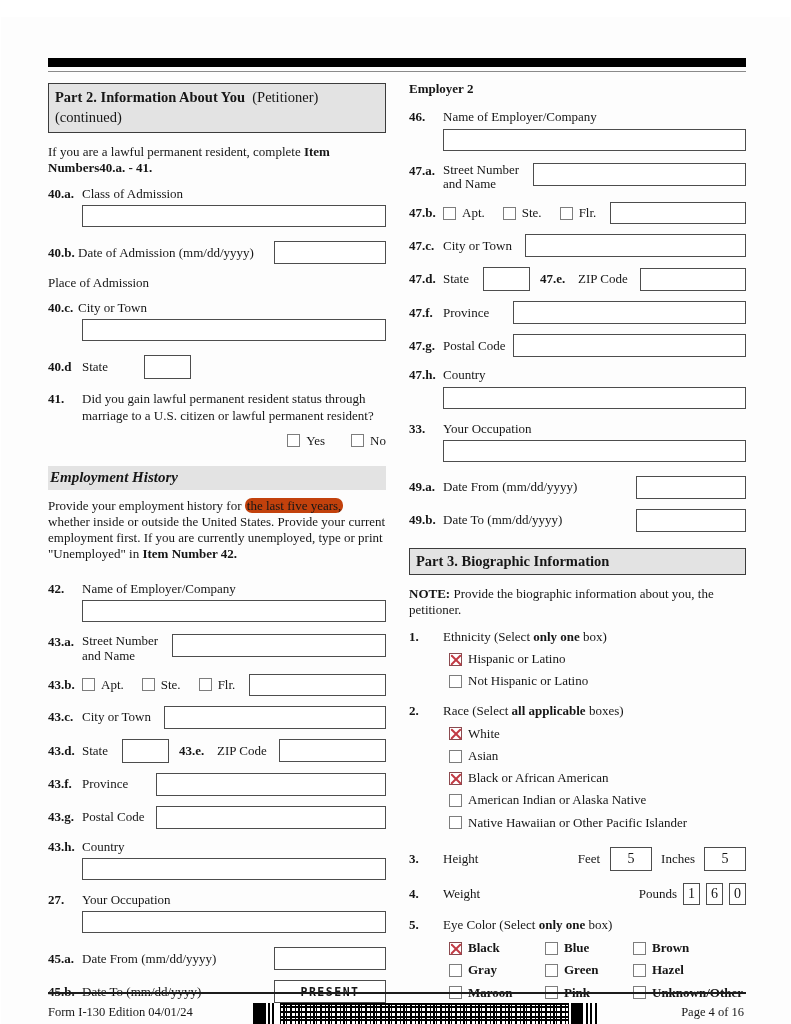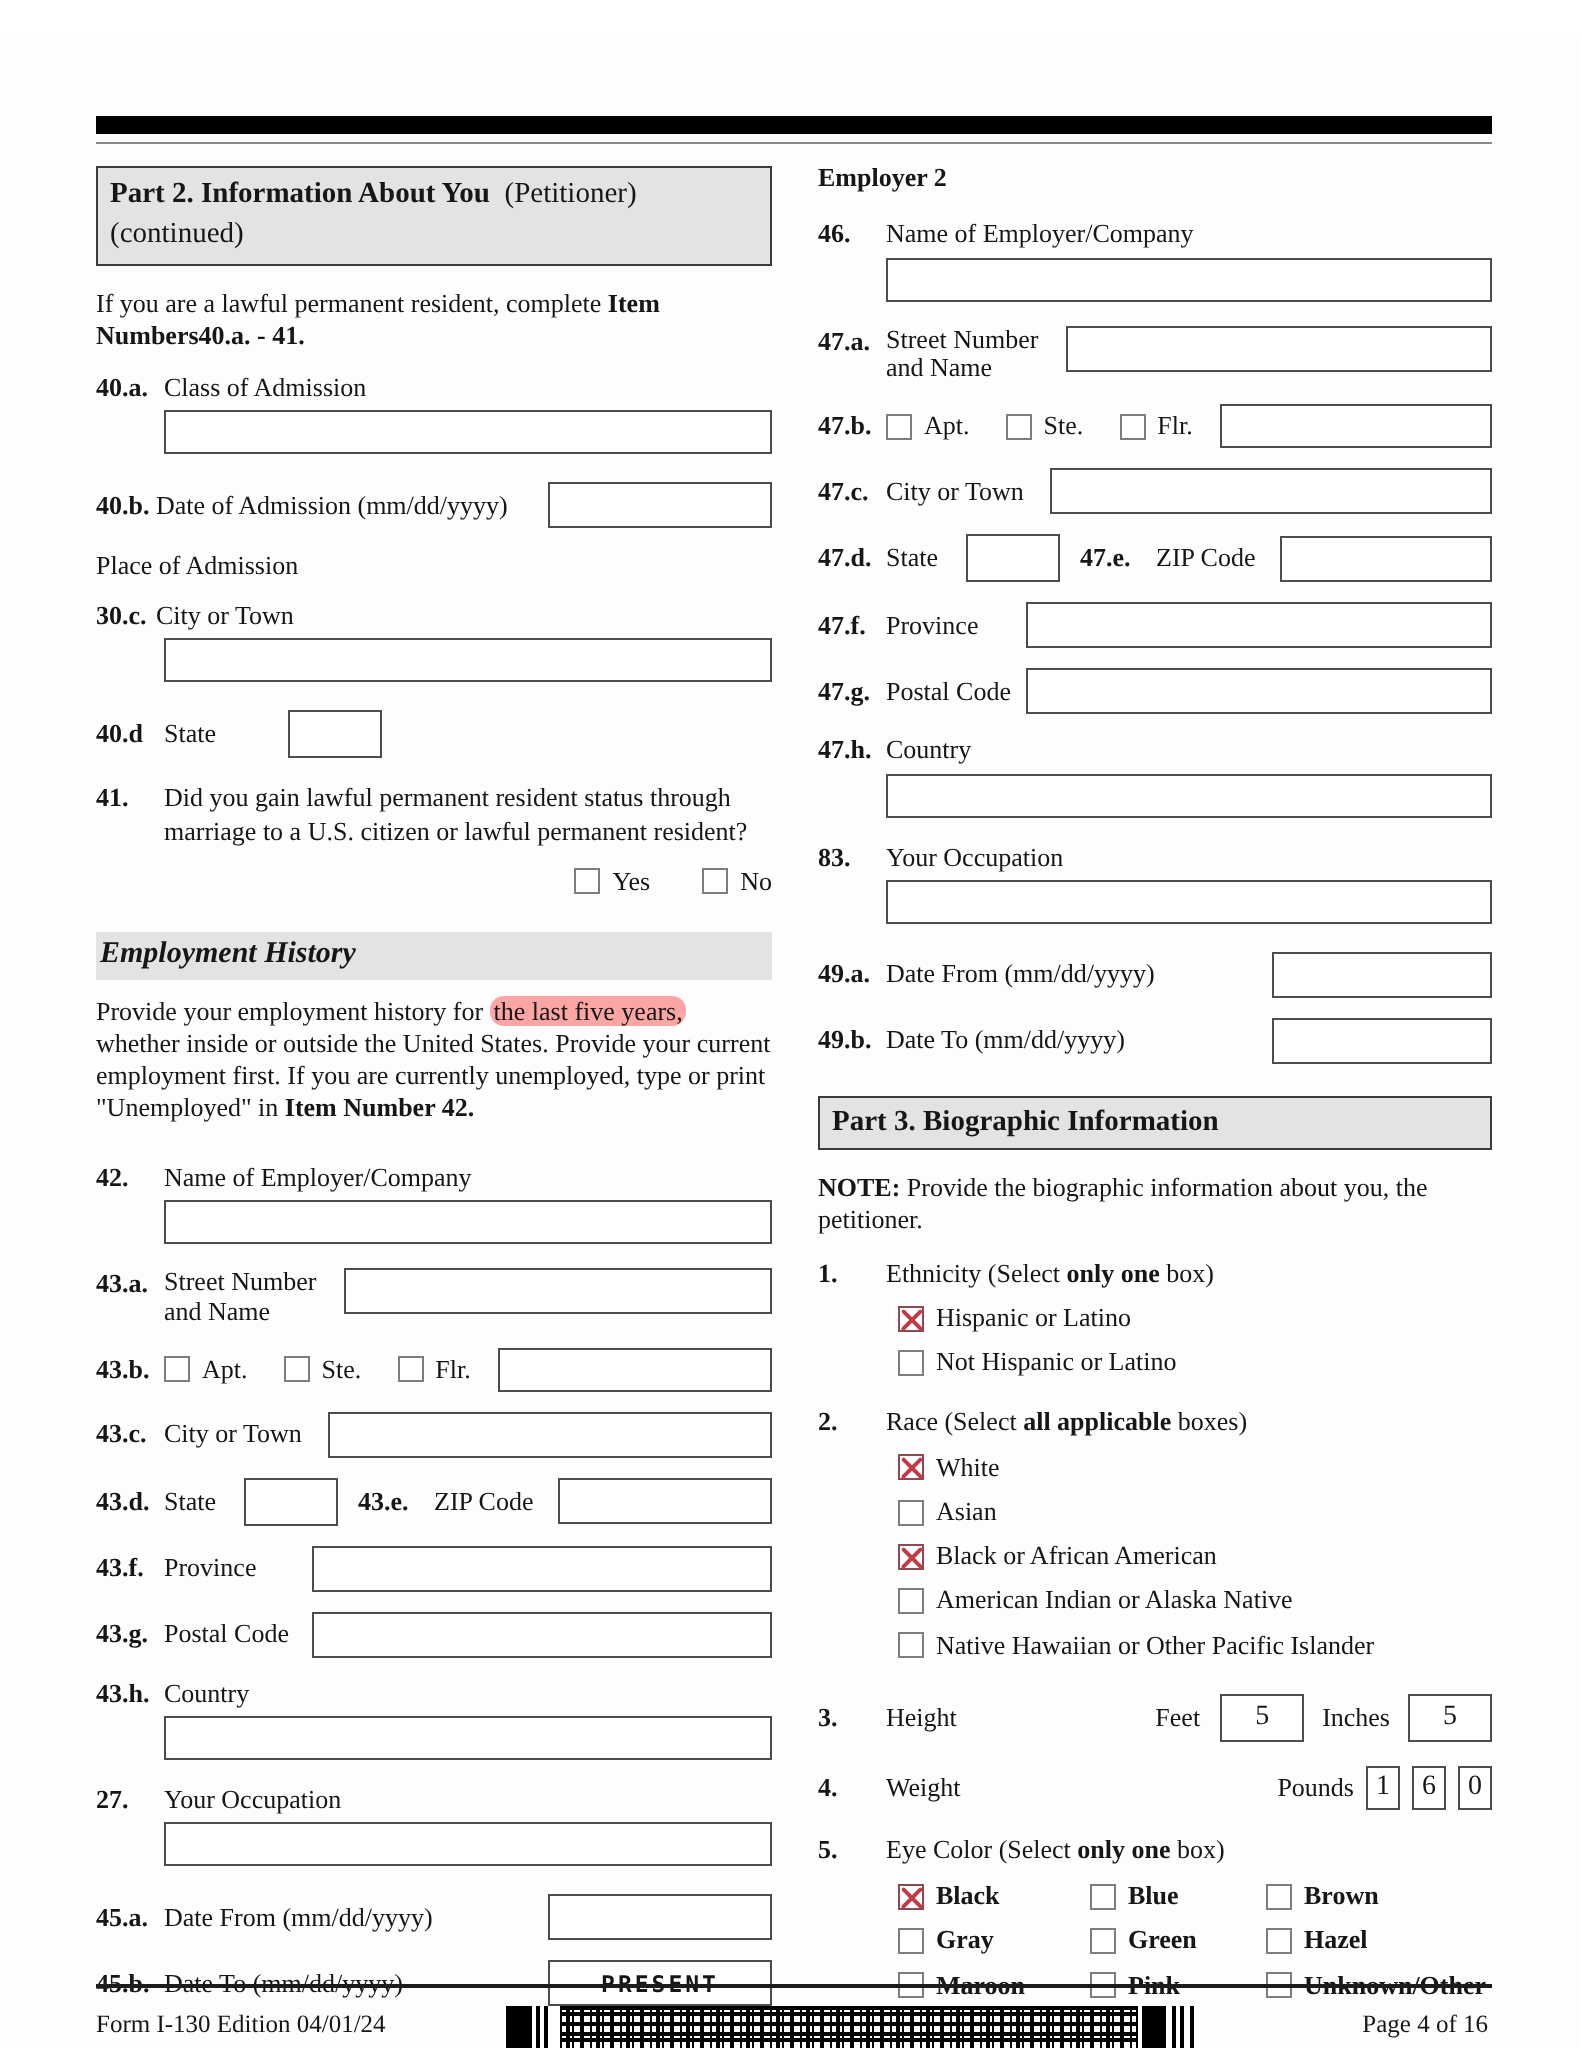--- a/index.html
+++ b/index.html
@@ -44,21 +44,21 @@
   }
   .cb.checked{border-color:#8a4a4f;}
   .cb.checked::before,.cb.checked::after{
     content:"";position:absolute;left:-1px;top:5px;width:14px;height:2.2px;
     background:var(--xcol,#c23b45);border-radius:1px;
   }
   .cb.checked::before{transform:rotate(45deg);}
   .cb.checked::after{transform:rotate(-45deg);}
   .cb-lab{margin-left:6px;}
   
-  .hl{background:#fca5a5;border-radius:7px;padding:0 2px;}
+  .hl{background:#c2410c;border-radius:7px;padding:0 2px;}
   
   .opt{display:flex;align-items:center;margin:6px 0 0 40px;}
   .eye-grid{display:grid;grid-template-columns:96px 88px auto;row-gap:6px;margin:7px 0 0 40px;}
   .eye-grid .opt{margin:0;font-weight:bold;}
   
   .val{display:flex;align-items:center;justify-content:center;font-size:14px;}
   .box-feet{width:42px;height:24px;flex:0 0 auto;}
   .box-digit{width:17px;height:22px;flex:0 0 auto;margin-left:6px;}
   .present{
     font-family:"DejaVu Sans Mono",monospace;font-weight:bold;
@@ -111,21 +111,21 @@
 
     <div class="row mt14">
       <span class="num" style="flex-basis:30px">40.b.</span>
       <span class="lbl">Date of Admission (mm/dd/yyyy)</span>
       <div class="box box-date"></div>
     </div>
 
     <div class="para">Place of Admission</div>
 
     <div class="row" style="margin-top:8px">
-      <span class="num" style="flex-basis:30px">30.c.</span>
+      <span class="num" style="flex-basis:30px">40.c.</span>
       <span class="lbl">City or Town</span>
     </div>
     <div class="box box-under"></div>
 
     <div class="row mt14">
       <span class="num">40.d</span>
       <span class="lbl">State</span>
       <div class="box box-state" style="margin-left:36px"></div>
     </div>
 
@@ -281,21 +281,21 @@
       <div class="box grow" style="height:23px"></div>
     </div>
 
     <div class="row">
       <span class="num">47.h.</span>
       <span class="lbl">Country</span>
     </div>
     <div class="box box-under"></div>
 
     <div class="row mt12">
-      <span class="num">83.</span>
+      <span class="num">33.</span>
       <span class="lbl">Your Occupation</span>
     </div>
     <div class="box box-under"></div>
 
     <div class="row mt14">
       <span class="num">49.a.</span>
       <span class="lbl">Date From (mm/dd/yyyy)</span>
       <div class="box box-date" style="width:110px"></div>
     </div>
 

